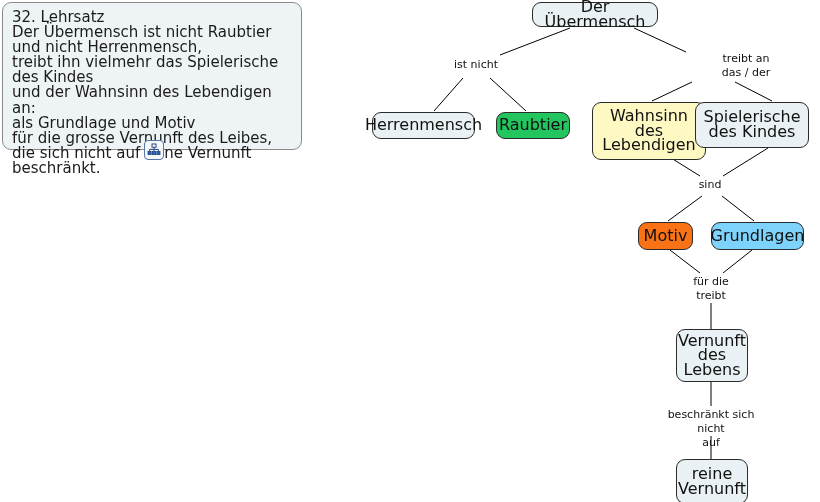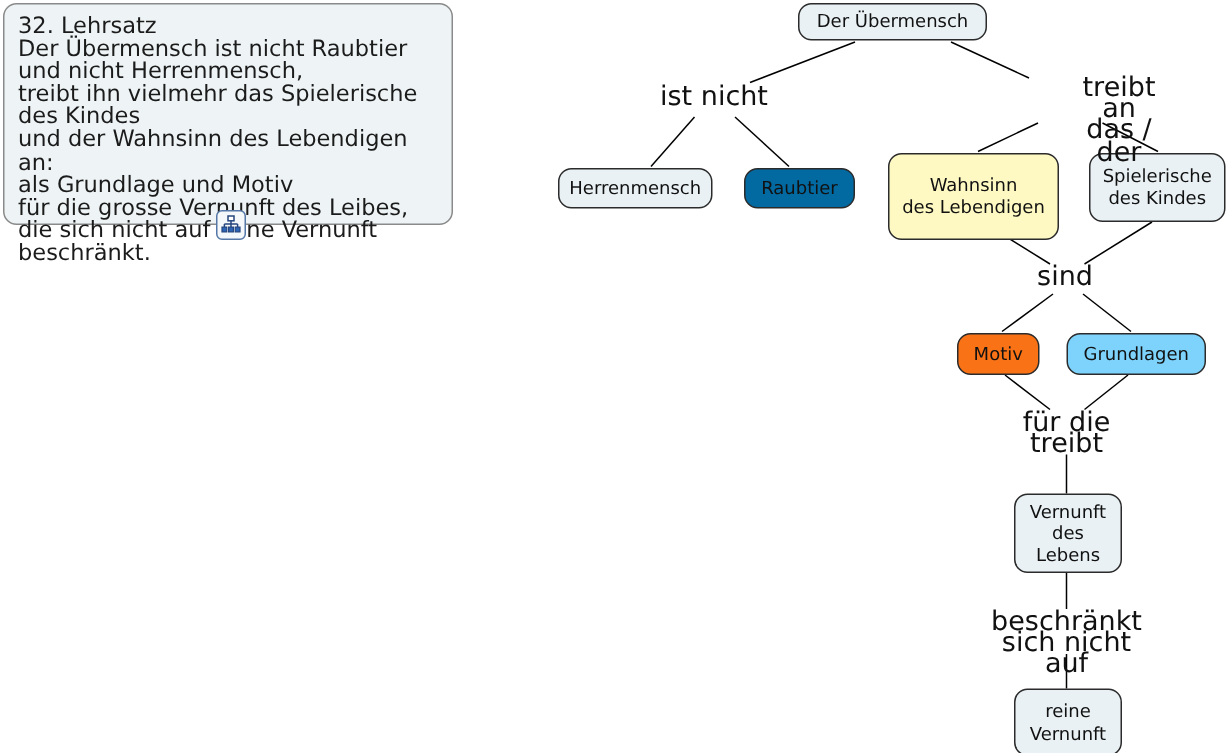--- a/index.html
+++ b/index.html
@@ -71,31 +71,31 @@
   .node {
     position: absolute;
     box-sizing: border-box;
     background: #e9f1f4;
     border: 1.2px solid #2b2b2b;
     border-radius: 9px;
     display: flex;
     align-items: center;
     justify-content: center;
     text-align: center;
-    font-size: 12px;
+    font-size: 16px;
     line-height: 14.6px;
     color: #111111;
     white-space: pre-line;
     padding: 0 4px;
   }
 
   
   .elabel {
     position: absolute;
-    font-size: 18px;
+    font-size: 11px;
     line-height: 14.2px;
     color: #111111;
     text-align: center;
     white-space: pre-line;
     transform: translateX(-50%);
   }
 </style>
 </head>
 <body>
 
@@ -136,24 +136,24 @@
       <line x1="670" y1="250" x2="700" y2="273" stroke="#000000" stroke-width="1"></line>
       <line x1="752" y1="250" x2="723" y2="273" stroke="#000000" stroke-width="1"></line>
       <line x1="711" y1="303" x2="711" y2="329" stroke="#000000" stroke-width="1"></line>
       <line x1="711" y1="382" x2="711" y2="406" stroke="#000000" stroke-width="1"></line>
       <line x1="711" y1="436" x2="711" y2="459" stroke="#000000" stroke-width="1"></line>
     </svg>
 
   <div id="node-layer">
       <div class="node" style="left: 532px; top: 2px; width: 126px; height: 25px; background: rgb(233, 241, 244); border-color: rgb(43, 43, 43);">Der Übermensch</div>
       <div class="node" style="left: 372px; top: 112px; width: 103px; height: 27px; background: rgb(233, 241, 244); border-color: rgb(43, 43, 43);">Herrenmensch</div>
-      <div class="node" style="left: 496px; top: 112px; width: 74px; height: 27px; background: #0369a1; border-color: rgb(43, 43, 43);">Raubtier</div>
+      <div class="node" style="left: 496px; top: 112px; width: 74px; height: 27px; background: #22c55e; border-color: rgb(43, 43, 43);">Raubtier</div>
       <div class="node" style="left: 592px; top: 102px; width: 114px; height: 58px; background: #fef9c3; border-color: rgb(43, 43, 43);">Wahnsinn
 des Lebendigen</div>
-      <div class="node" style="left: 726px; top: 102px; width: 91px; height: 46px; background: rgb(233, 241, 244); border-color: rgb(43, 43, 43);">Spielerische
+      <div class="node" style="left: 695px; top: 102px; width: 114px; height: 46px; background: rgb(233, 241, 244); border-color: rgb(43, 43, 43);">Spielerische
 des Kindes</div>
       <div class="node" style="left: 638px; top: 222px; width: 55px; height: 28px; background: #f97316; border-color: rgb(43, 43, 43);">Motiv</div>
       <div class="node" style="left: 711px; top: 222px; width: 93px; height: 28px; background: #7dd3fc; border-color: rgb(43, 43, 43);">Grundlagen</div>
       <div class="node" style="left: 676px; top: 329px; width: 72px; height: 53px; background: rgb(233, 241, 244); border-color: rgb(43, 43, 43);">Vernunft
 des
 Lebens</div>
       <div class="node" style="left: 676px; top: 459px; width: 72px; height: 45px; background: rgb(233, 241, 244); border-color: rgb(43, 43, 43);">reine
 Vernunft</div>
     </div>
   <div id="label-layer">

